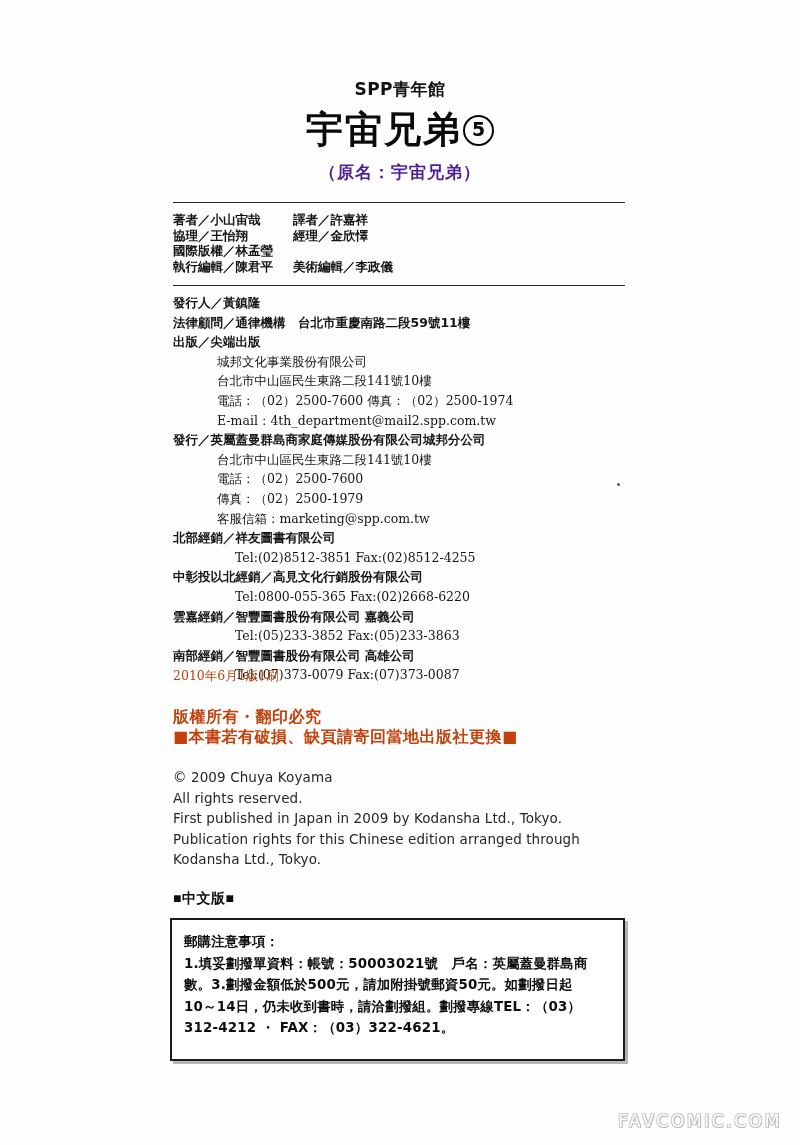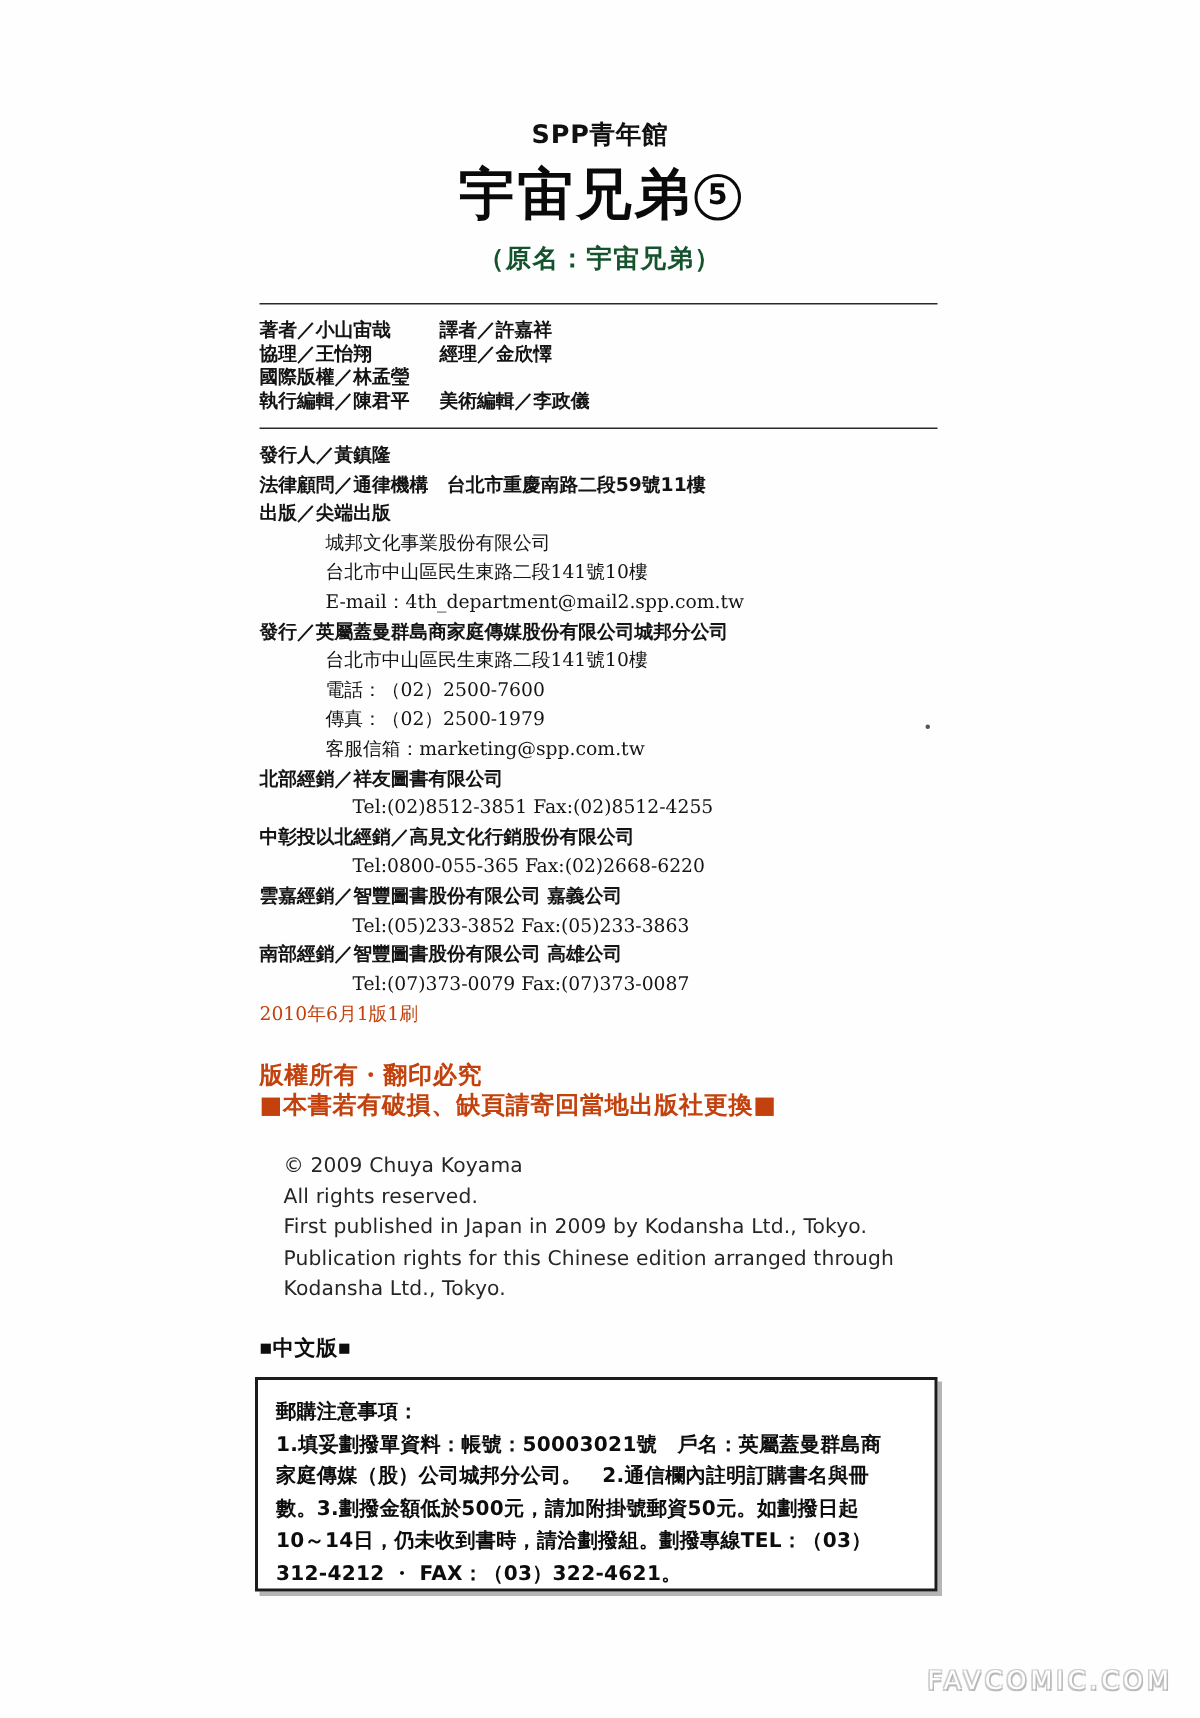--- a/index.html
+++ b/index.html
@@ -59,21 +59,21 @@
     text-align: center;
     vertical-align: 6px;
     margin-left: 1px;
     letter-spacing: 0;
   }
   .orig-title {
     margin-top: 11px;
     font-size: 17px;
     font-weight: 700;
     letter-spacing: 1px;
-    color: #14532d;
+    color: #4c1d95;
   }
 
   
   .rule {
     position: absolute;
     left: 173px;
     width: 452px;
     height: 1px;
     background: #2a2a2a;
   }
@@ -141,21 +141,20 @@
   
   .eng-copy {
     position: absolute;
     left: 173px;
     top: 767px;
     font-size: 13.5px;
     line-height: 20.5px;
     color: #262626;
     font-family: "DejaVu Sans", "Liberation Sans", sans-serif;
     letter-spacing: 0.1px;
-    margin-left: 16px;
   }
 
   
   .cn-tag {
     position: absolute;
     left: 173px;
     top: 890px;
     font-size: 14px;
     font-weight: 700;
     letter-spacing: 0.5px;
@@ -244,20 +243,21 @@
   </div>
 
   <div class="rule mid"></div>
 
   <div class="body-block">
     <div class="line lead">發行人／黃鎮隆</div>
     <div class="line lead">法律顧問／通律機構　台北市重慶南路二段59號11樓</div>
     <div class="line lead">出版／尖端出版</div>
     <div class="line indent-1">城邦文化事業股份有限公司</div>
     <div class="line indent-1">台北市中山區民生東路二段141號10樓</div>
+    <div class="line indent-1">電話：（02）2500-7600 傳真：（02）2500-1974</div>
     <div class="line indent-1 lat">E-mail：4th_department@mail2.spp.com.tw</div>
     <div class="line lead">發行／英屬蓋曼群島商家庭傳媒股份有限公司城邦分公司</div>
     <div class="line indent-1">台北市中山區民生東路二段141號10樓</div>
     <div class="line indent-1">電話：（02）2500-7600</div>
     <div class="line indent-1">傳真：（02）2500-1979</div>
     <div class="line indent-1">客服信箱：marketing@spp.com.tw</div>
     <div class="line lead">北部經銷／祥友圖書有限公司</div>
     <div class="line indent-2 lat">Tel:(02)8512-3851 Fax:(02)8512-4255</div>
     <div class="line lead">中彰投以北經銷／高見文化行銷股份有限公司</div>
     <div class="line indent-2 lat">Tel:0800-055-365  Fax:(02)2668-6220</div>
@@ -281,21 +281,20 @@
     <div>Publication rights for this Chinese edition arranged through</div>
     <div>Kodansha Ltd., Tokyo.</div>
   </div>
 
   <div class="cn-tag">■中文版■</div>
 
   <div class="notice-box">
     <div class="notice-inner">
       <p>郵購注意事項：</p>
       <p>1.填妥劃撥單資料：帳號：50003021號　戶名：英屬蓋曼群島商</p>
-      <p>家庭傳媒（股）公司城邦分公司。　2.通信欄內註明訂購書名與冊</p>
       <p>數。3.劃撥金額低於500元，請加附掛號郵資50元。如劃撥日起</p>
       <p>10～14日，仍未收到書時，請洽劃撥組。劃撥專線TEL：（03）</p>
       <p>312-4212 ・ FAX：（03）322-4621。</p>
     </div>
   </div>
 
   <div class="fleck"></div>
 
   <div class="watermark">FAVCOMIC.COM</div>
 

